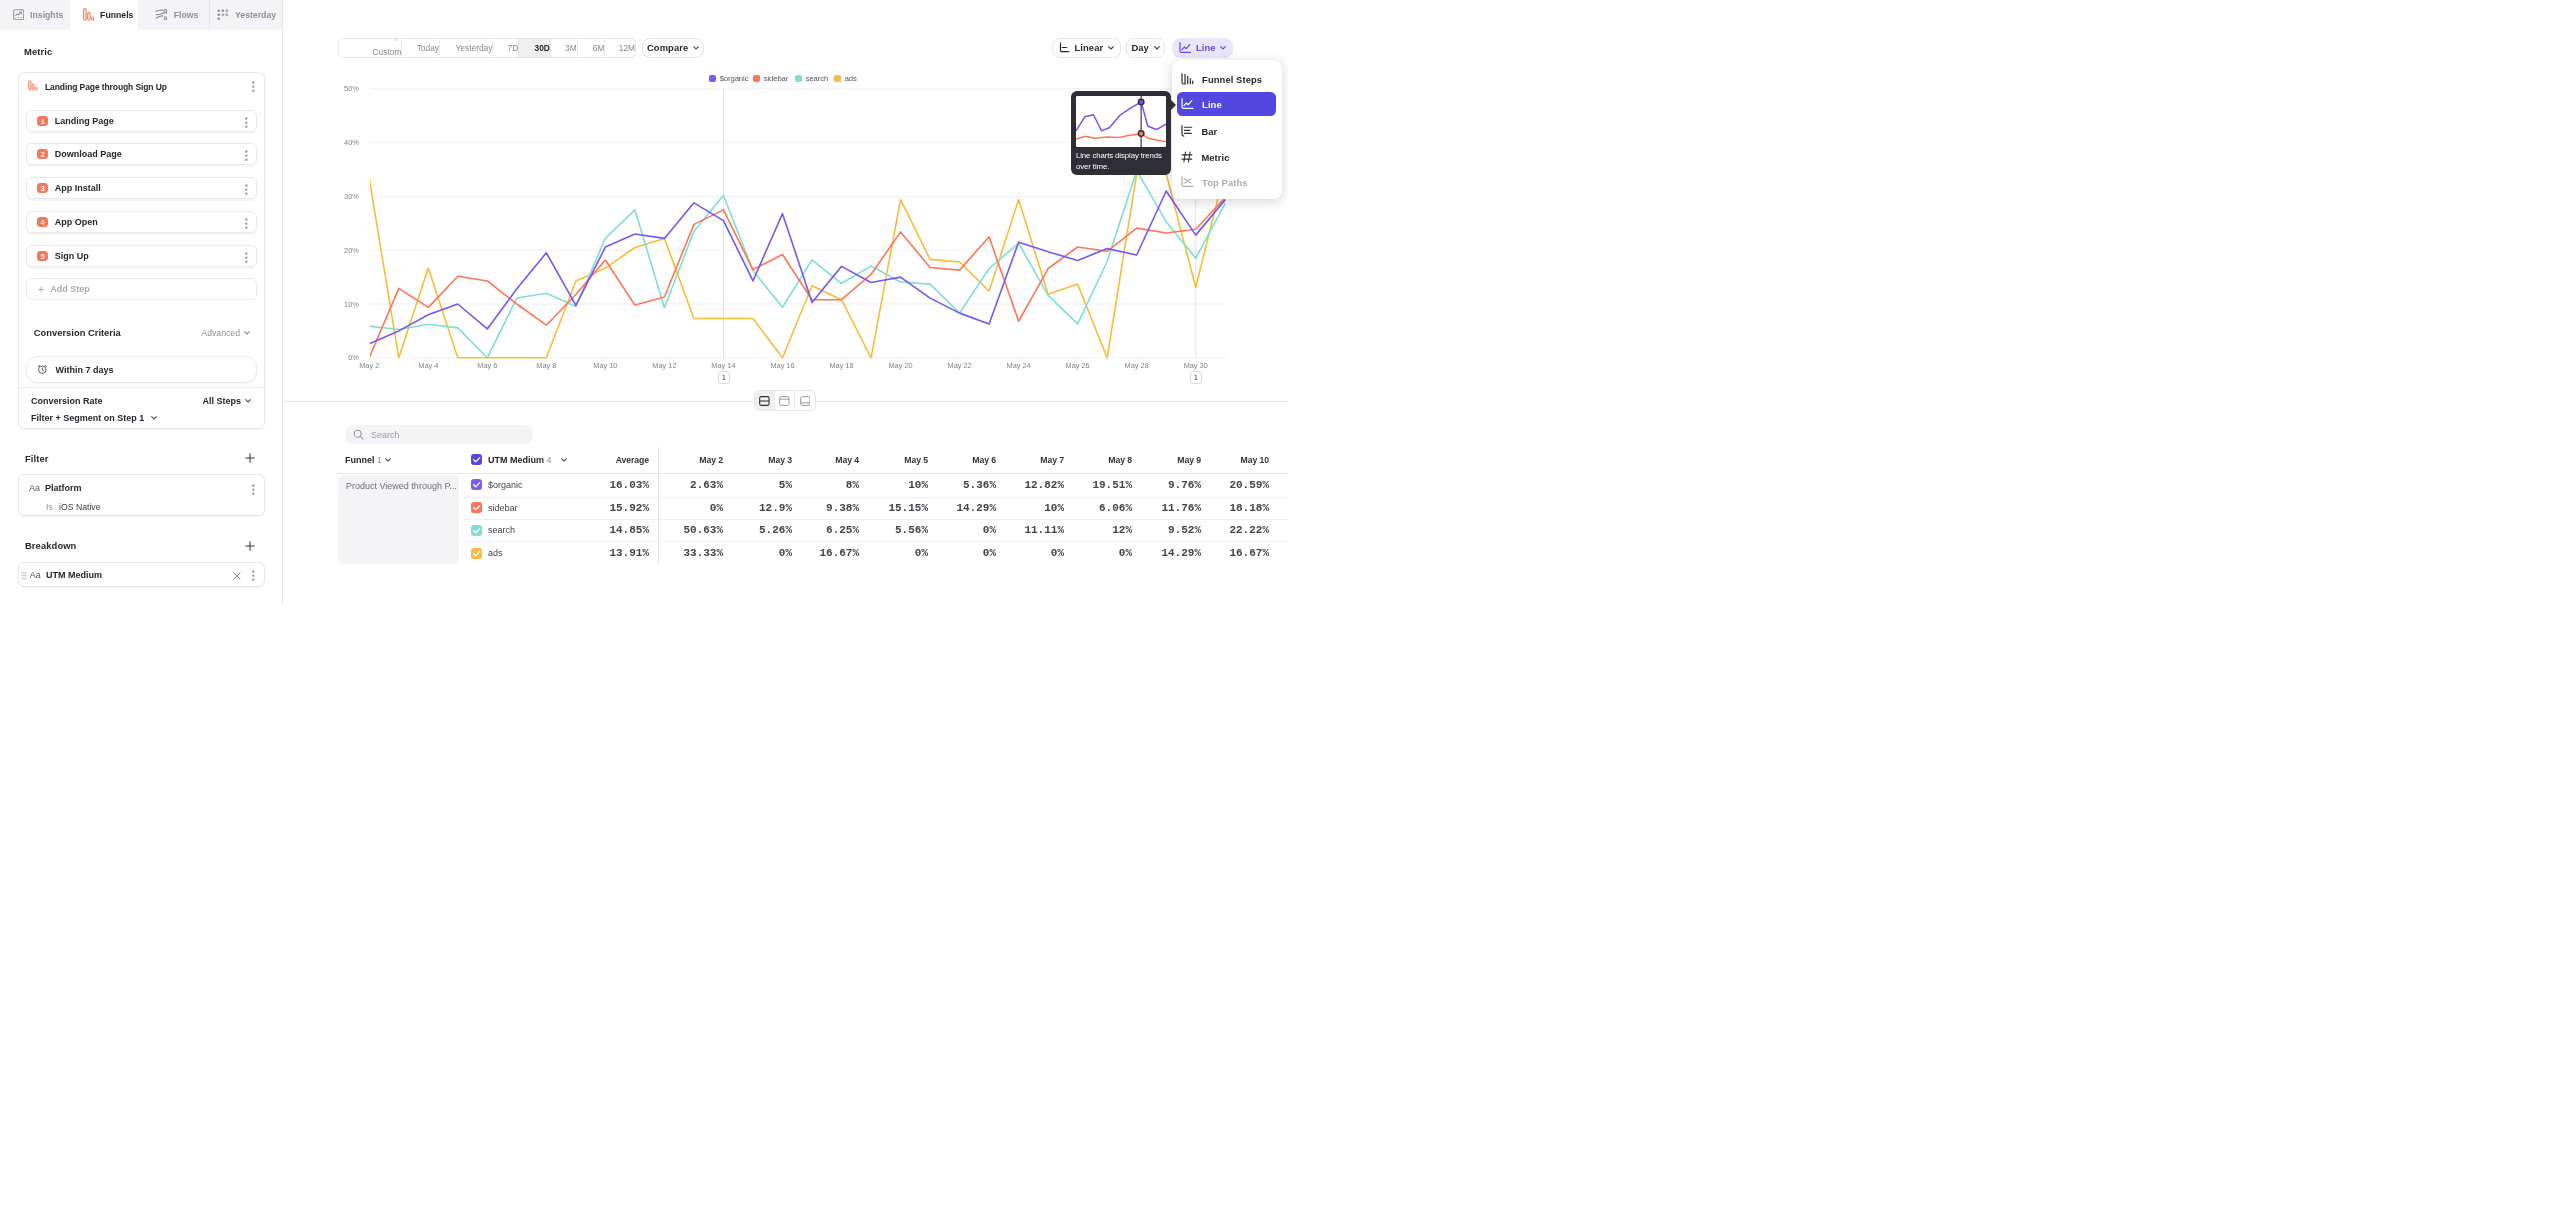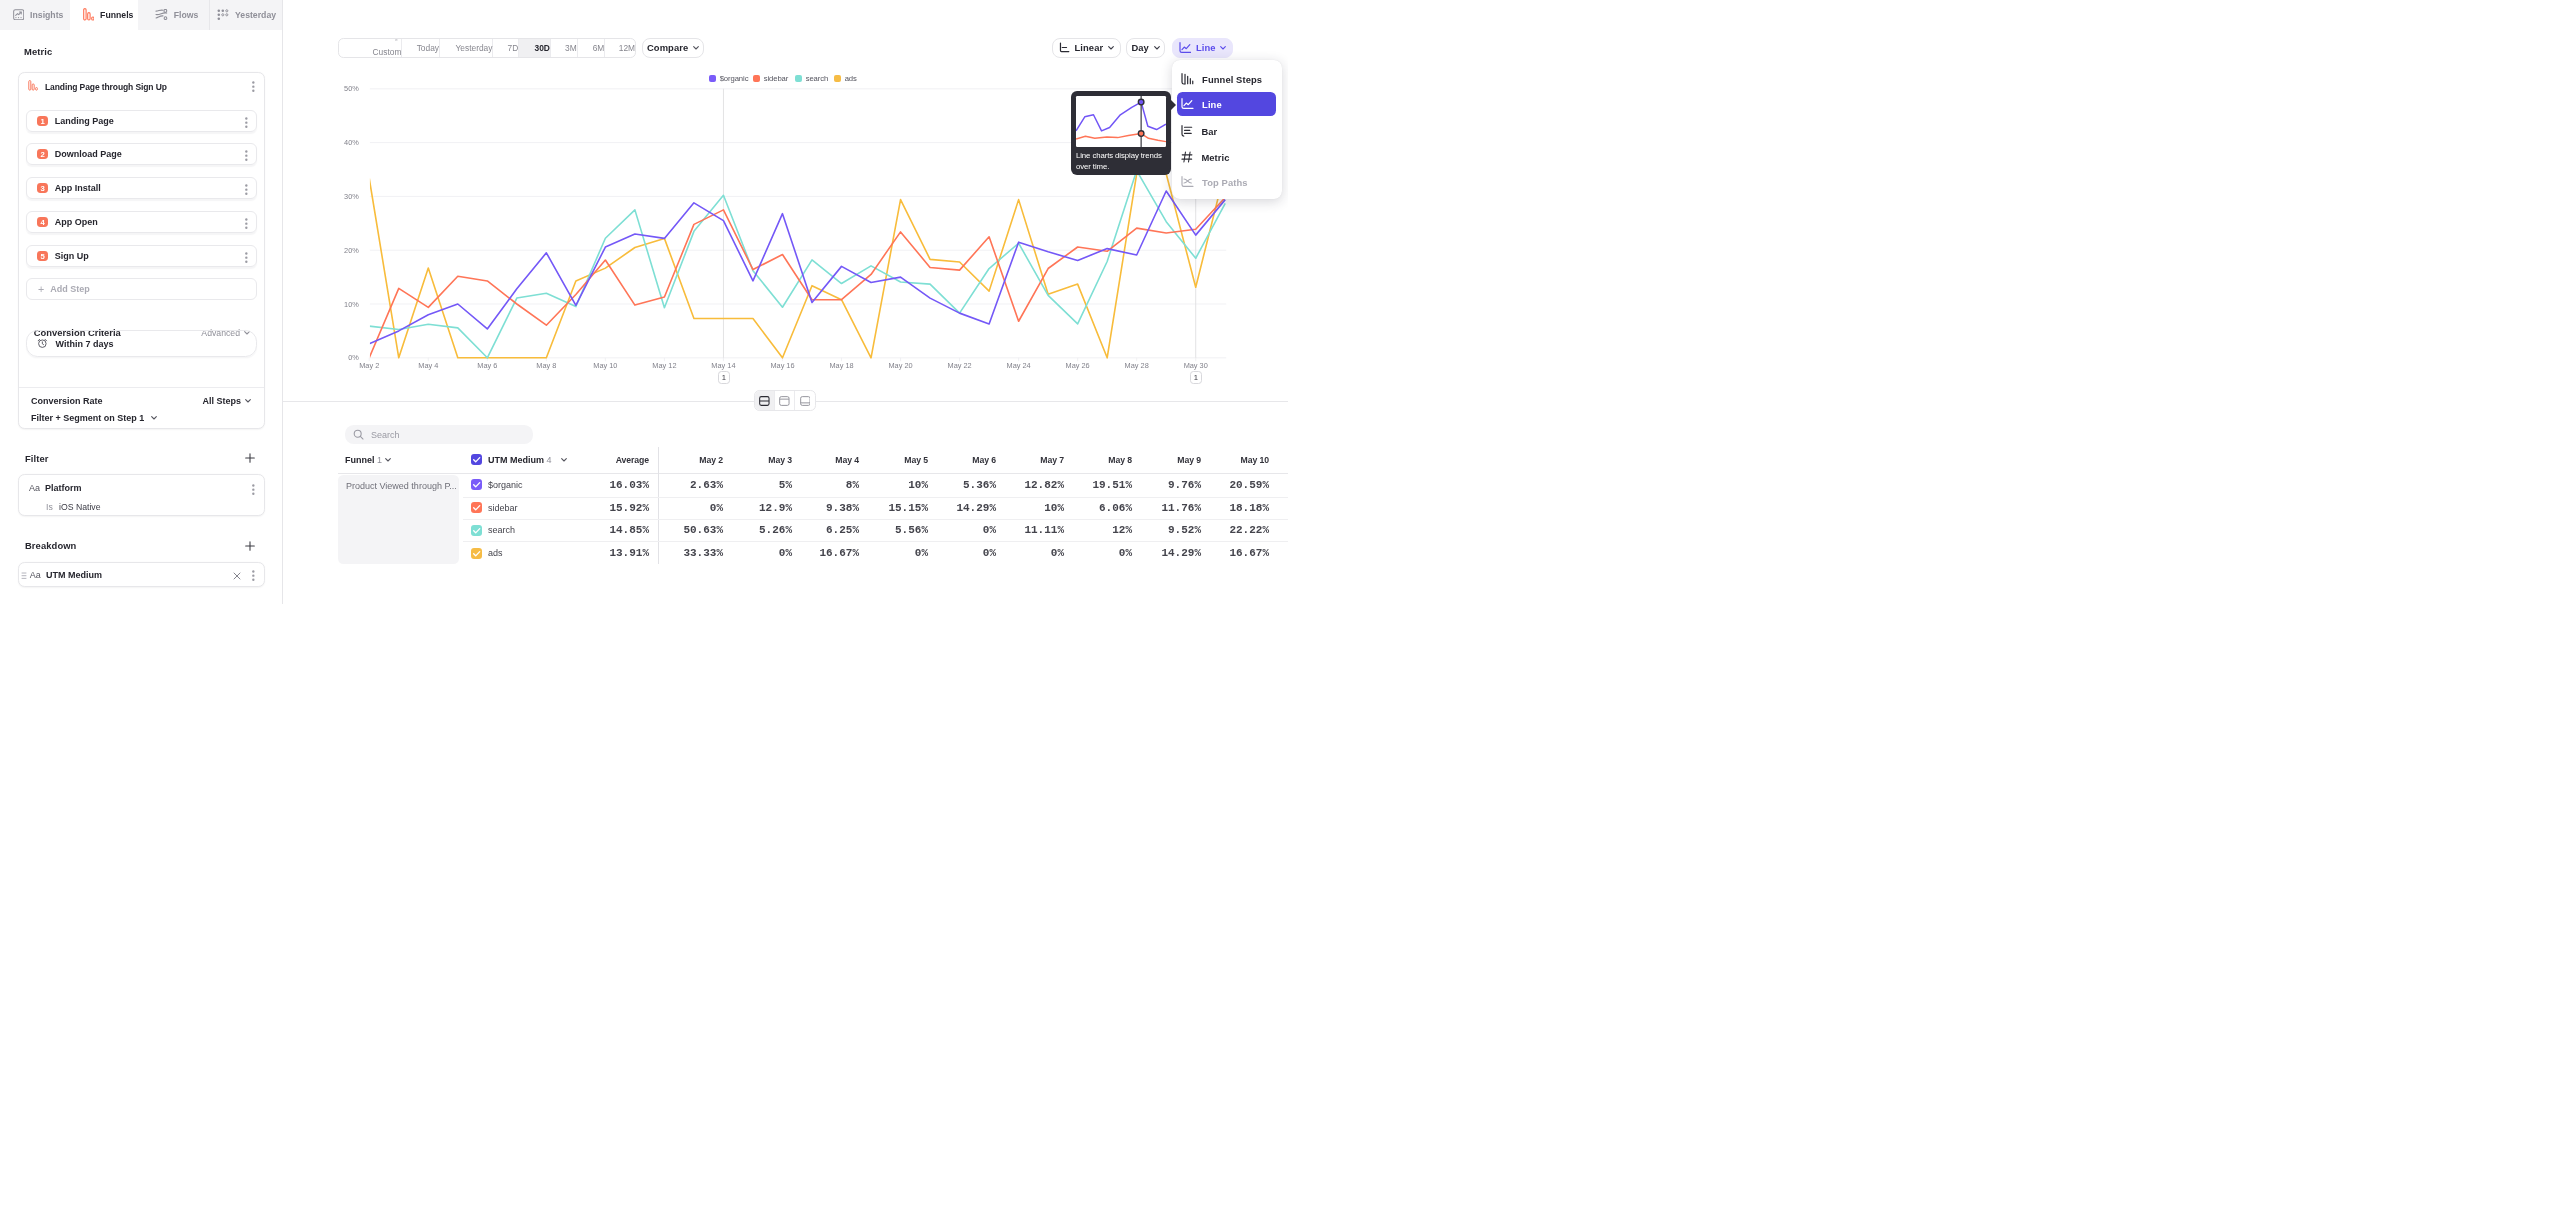--- a/index.html
+++ b/index.html
@@ -173,21 +173,21 @@
     <div style="margin-left:6px;color:#ababb4;font-size:9px;font-weight:600">Add Step</div>
       </div>
 
   <div style="position:absolute;left:14.8px;top:254px;font-size:9.4px;font-weight:700;color:#26262e">Conversion Criteria</div>
   <div style="position:absolute;right:24px;top:255px;font-size:8.7px;color:#8f8f98">Advanced</div>
   <div style="position:absolute;right:14px;top:258px">
         <svg width="6" height="4" viewBox="0 0 9 6" fill="none" stroke="#8f8f98" stroke-width="1.6" stroke-linecap="round" stroke-linejoin="round">
           <path d="M1 1l3.5 3.5L8 1"></path>
         </svg>
       </div>
-  <div class="step" style="top:257px;height:27px;border-radius:11.4px">
+  <div class="step" style="top:283px;height:27px;border-radius:11.4px">
     <div style="margin-left:10px">
           <svg width="10.7" height="10.7" viewBox="0 0 16 16" fill="none" stroke="#55555e" stroke-width="1.4">
             <circle cx="8" cy="8.5" r="5.6"></circle>
             <path d="M8 5.8v2.9l1.8 1.2" stroke-linecap="round" stroke-linejoin="round"></path>
             <path d="M1.7 4.2L4 1.9M14.3 4.2L12 1.9" stroke-linecap="round"></path>
           </svg>
         </div>
     <div style="margin-left:7.4px;font-size:9px;font-weight:600;color:#26262e">Within 7 days</div>
       </div>
   <div style="position:absolute;left:0;top:314px;width:100%;height:0.7px;background:#ececef"></div>

